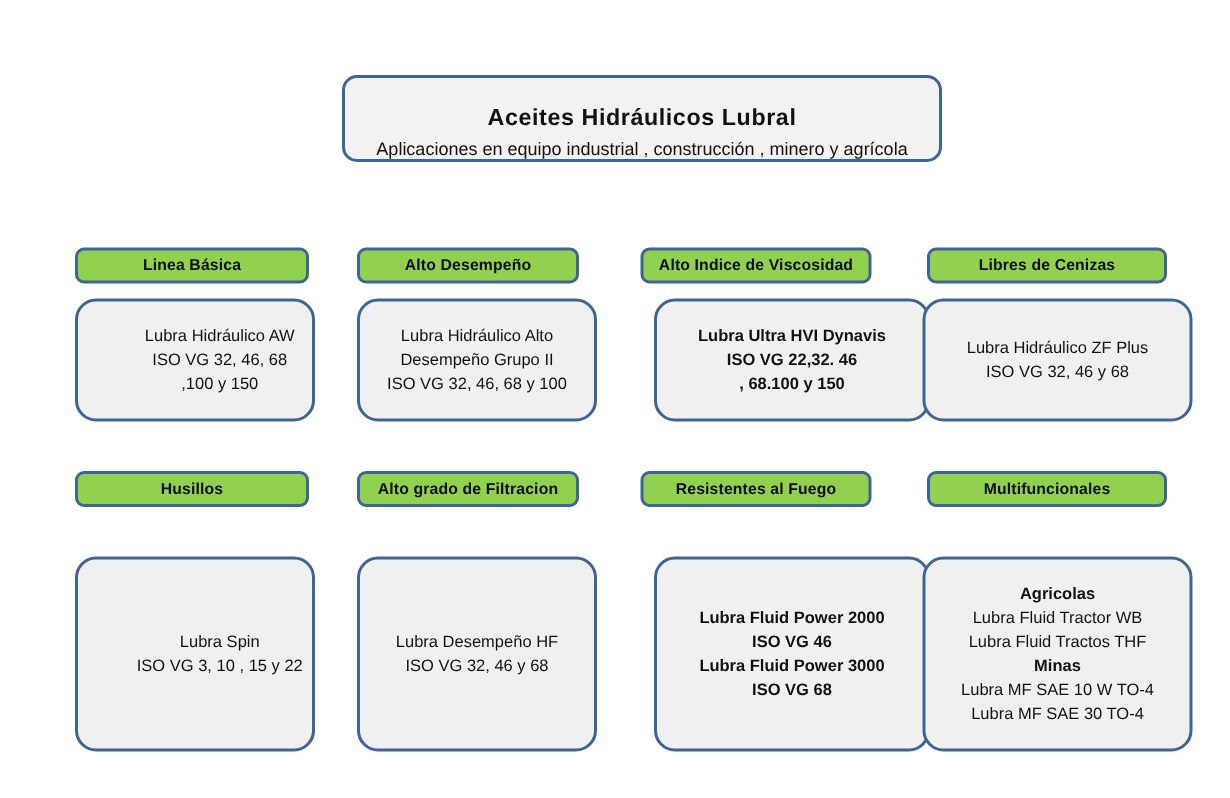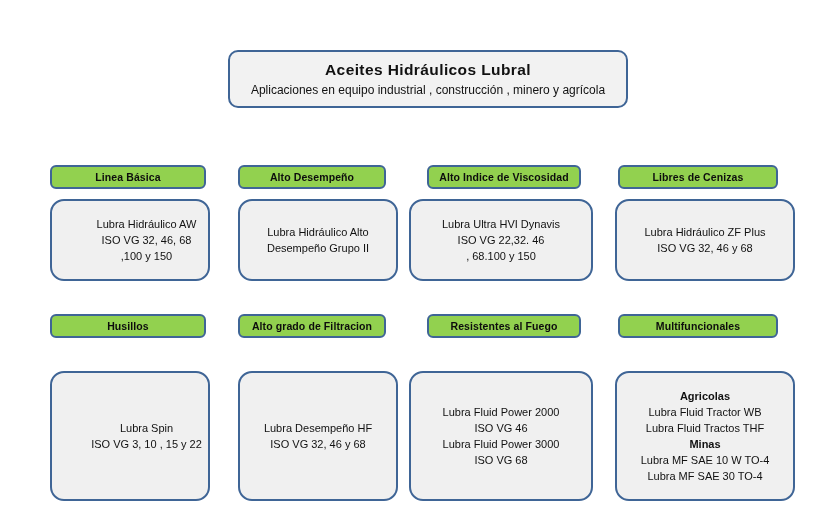--- a/index.html
+++ b/index.html
@@ -27,21 +27,21 @@
     top: 50px;
     width: 400px;
     height: 58px;
     box-sizing: border-box;
     background: #f2f2f2;
     border: 2px solid #3f6596;
     border-radius: 10px;
     display: flex;
     flex-direction: column;
     align-items: center;
-    justify-content: center;
+    justify-content: flex-end;
     gap: 4px;
   }
   .title-main {
     font-size: 15.5px;
     font-weight: bold;
     letter-spacing: 0.4px;
     color: #111111;
     white-space: nowrap;
   }
   .title-sub {
@@ -107,21 +107,21 @@
 
   
   .c1-h { left: 50px;  width: 156px; }
   .c2-h { left: 238px; width: 148px; }
   .c3-h { left: 427px; width: 154px; }
   .c4-h { left: 618px; width: 160px; }
 
   
   .c1-b { left: 50px;  width: 160px; padding-left: 41px; }
   .c2-b { left: 238px; width: 160px; }
-  .c3-b { left: 409px; width: 184px; }
+  .c3-b { left: 436px; width: 184px; font-weight: bold; }
   .c4-b { left: 615px; width: 180px; }
 </style>
 </head>
 <body>
 
 <div id="canvas">
 
   <div class="title-card">
     <div class="title-main">Aceites  Hidráulicos  Lubral</div>
     <div class="title-sub">Aplicaciones  en equipo industrial ,  construcción , minero  y agrícola</div>
@@ -144,20 +144,21 @@
     <div class="prod-lines">
         <span class="ln">Lubra Hidráulico AW</span>
         <span class="ln">ISO VG  32, 46, 68</span>
         <span class="ln">,100 y 150</span>
       </div>
   </div>
   <div class="prod-box row1-box c2-b">
     <div class="prod-lines">
         <span class="ln">Lubra Hidráulico Alto</span>
         <span class="ln">Desempeño Grupo II</span>
+        <span class="ln">ISO VG  32, 46, 68 y 100</span>
       </div>
   </div>
   <div class="prod-box row1-box c3-b">
     <div class="prod-lines">
         <span class="ln">Lubra Ultra HVI  Dynavis</span>
         <span class="ln">ISO VG  22,32. 46</span>
         <span class="ln">, 68.100 y 150</span>
       </div>
   </div>
   <div class="prod-box row1-box c4-b">

